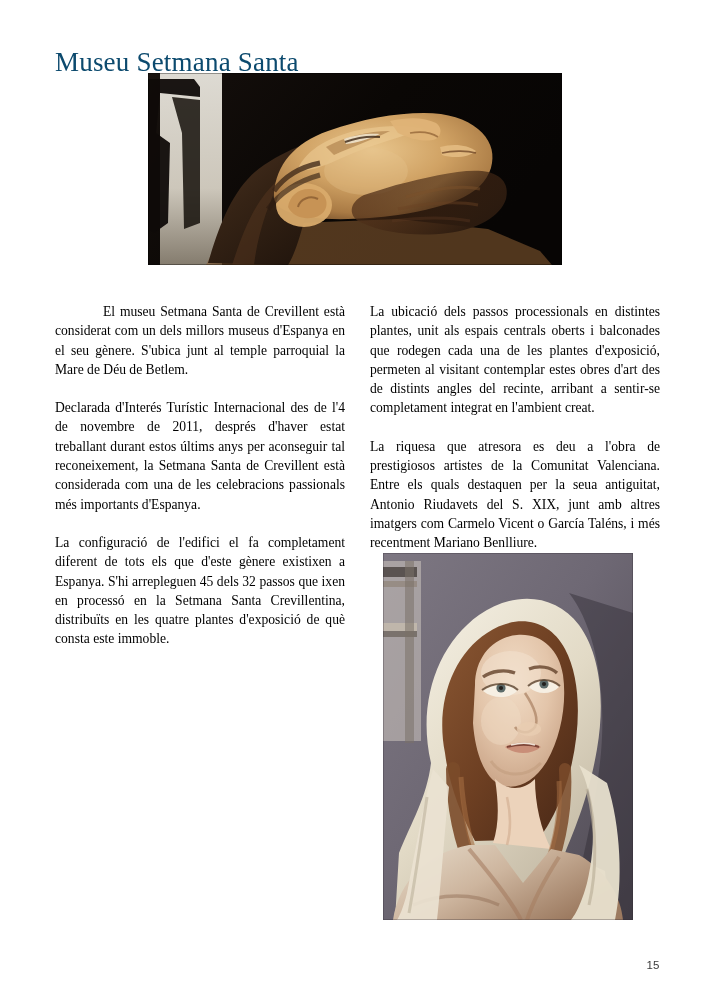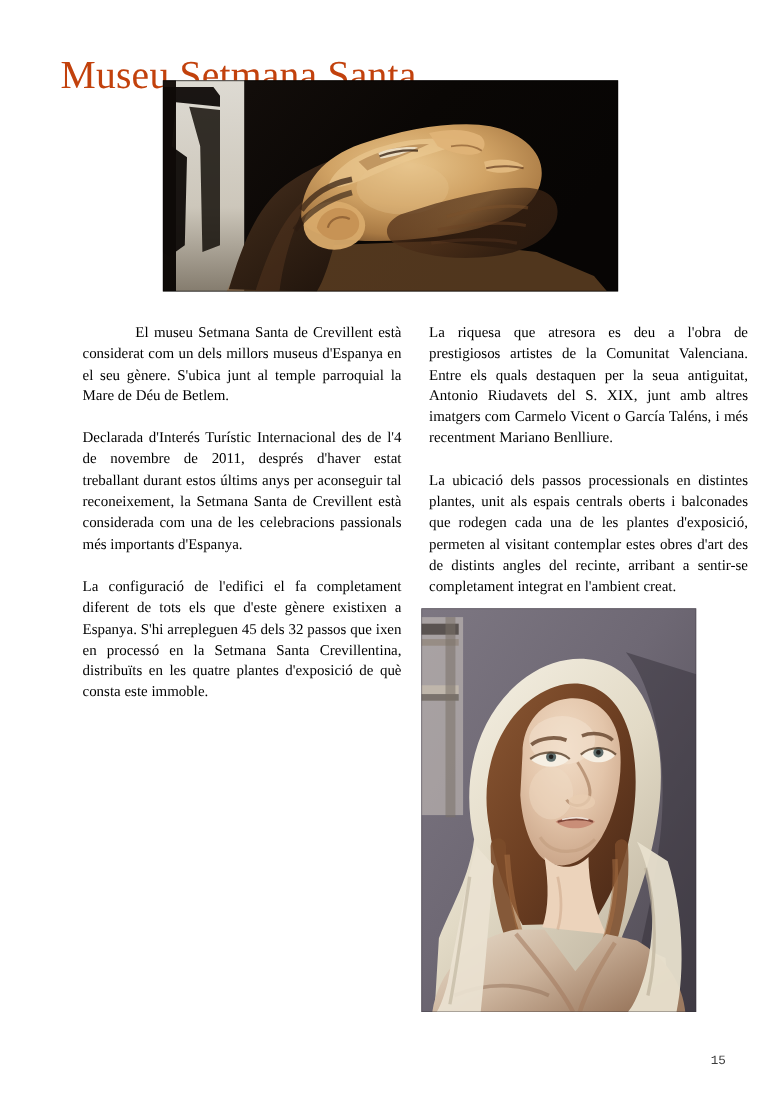--- a/index.html
+++ b/index.html
@@ -15,25 +15,25 @@
     font-family: "Liberation Serif", "DejaVu Serif", serif;
     color: #000000;
   }
 
   
   .page-title {
     position: absolute;
     left: 55px;
     top: 27px;
     font-family: "Liberation Serif", "DejaVu Serif", serif;
-    font-size: 36px;
+    font-size: 27px;
     line-height: 34px;
     font-weight: 400;
     letter-spacing: 0.2px;
-    color: #c2410c;
+    color: #0c4a6e;
     white-space: nowrap;
   }
 
   
   .photo-top {
     position: absolute;
     left: 148px;
     top: 73px;
     width: 414px;
     height: 192px;
@@ -47,50 +47,49 @@
     width: 250px;
     height: 367px;
     overflow: hidden;
     background: #6b6570;
   }
   .photo-top svg, .photo-bottom svg { display: block; }
 
   
   .col {
     position: absolute;
-    top: 292px;
+    top: 302px;
     width: 290px;
     font-size: 13.6px;
     line-height: 19.3px;
     text-align: justify;
     text-justify: inter-word;
     -webkit-hyphens: none;
     hyphens: none;
-    margin-left: 20px;
   }
   .col-left  { left: 55px; }
   .col-right { left: 370px; }
 
   .col p {
     margin: 0 0 19px 0;
   }
   .col p.indent { text-indent: 48px; }
   .col p:last-child { margin-bottom: 0; }
 
   
   .col-right p { margin-bottom: 19px; }
 
   
   .page-number {
     position: absolute;
     left: 641px;
     top: 958px;
     width: 24px;
     text-align: center;
-    font-family: Liberation Mono, monospace;
+    font-family: Liberation Sans, sans-serif;
     font-size: 11.5px;
     line-height: 14px;
     color: #3b3b3b;
   }
 </style>
 </head>
 <body>
 
 <div class="page">
 
@@ -181,22 +180,22 @@
     </svg>
   </div>
 
   <div class="col col-left">
     <p class="indent">El museu Setmana Santa de Crevillent està considerat com un dels millors museus d'Espanya en el seu gènere. S'ubica junt al temple parroquial la Mare de Déu de Betlem.</p>
     <p>Declarada d'Interés Turístic Internacional des de l'4 de novembre de 2011, després d'haver estat treballant durant estos últims anys per aconseguir tal reconeixement, la Setmana Santa de Crevillent està considerada com una de les celebracions passionals més importants d'Espanya.</p>
     <p>La configuració de l'edifici el fa completament diferent de tots els que d'este gènere existixen a Espanya. S'hi arrepleguen 45 dels 32 passos que ixen en processó en la Setmana Santa Crevillentina, distribuïts en les quatre plantes d'exposició de què consta este immoble.</p>
   </div>
 
   <div class="col col-right">
+    <p>La ubicació dels passos processionals en distintes plantes, unit als espais centrals oberts i balconades que rodegen cada una de les plantes d'exposició, permeten al visitant contemplar estes obres d'art des de distints angles del recinte, arribant a sentir-se completament integrat en l'ambient creat.</p>
     <p>La riquesa que atresora es deu a l'obra de prestigiosos artistes de la Comunitat Valenciana. Entre els quals destaquen per la seua antiguitat, Antonio Riudavets del S. XIX, junt amb altres imatgers com Carmelo Vicent o García Taléns, i més recentment Mariano Benlliure.</p>
-    <p>La ubicació dels passos processionals en distintes plantes, unit als espais centrals oberts i balconades que rodegen cada una de les plantes d'exposició, permeten al visitant contemplar estes obres d'art des de distints angles del recinte, arribant a sentir-se completament integrat en l'ambient creat.</p>
   </div>
 
   <div class="photo-bottom">
     <svg width="250" height="367" viewBox="0 0 250 367" xmlns="http://www.w3.org/2000/svg">
       <defs>
         <linearGradient id="wallB" x1="0" y1="0" x2="1" y2="1">
           <stop offset="0%" stop-color="#7d7782"></stop>
           <stop offset="45%" stop-color="#6e6874"></stop>
           <stop offset="100%" stop-color="#4e4952"></stop>
         </linearGradient>

